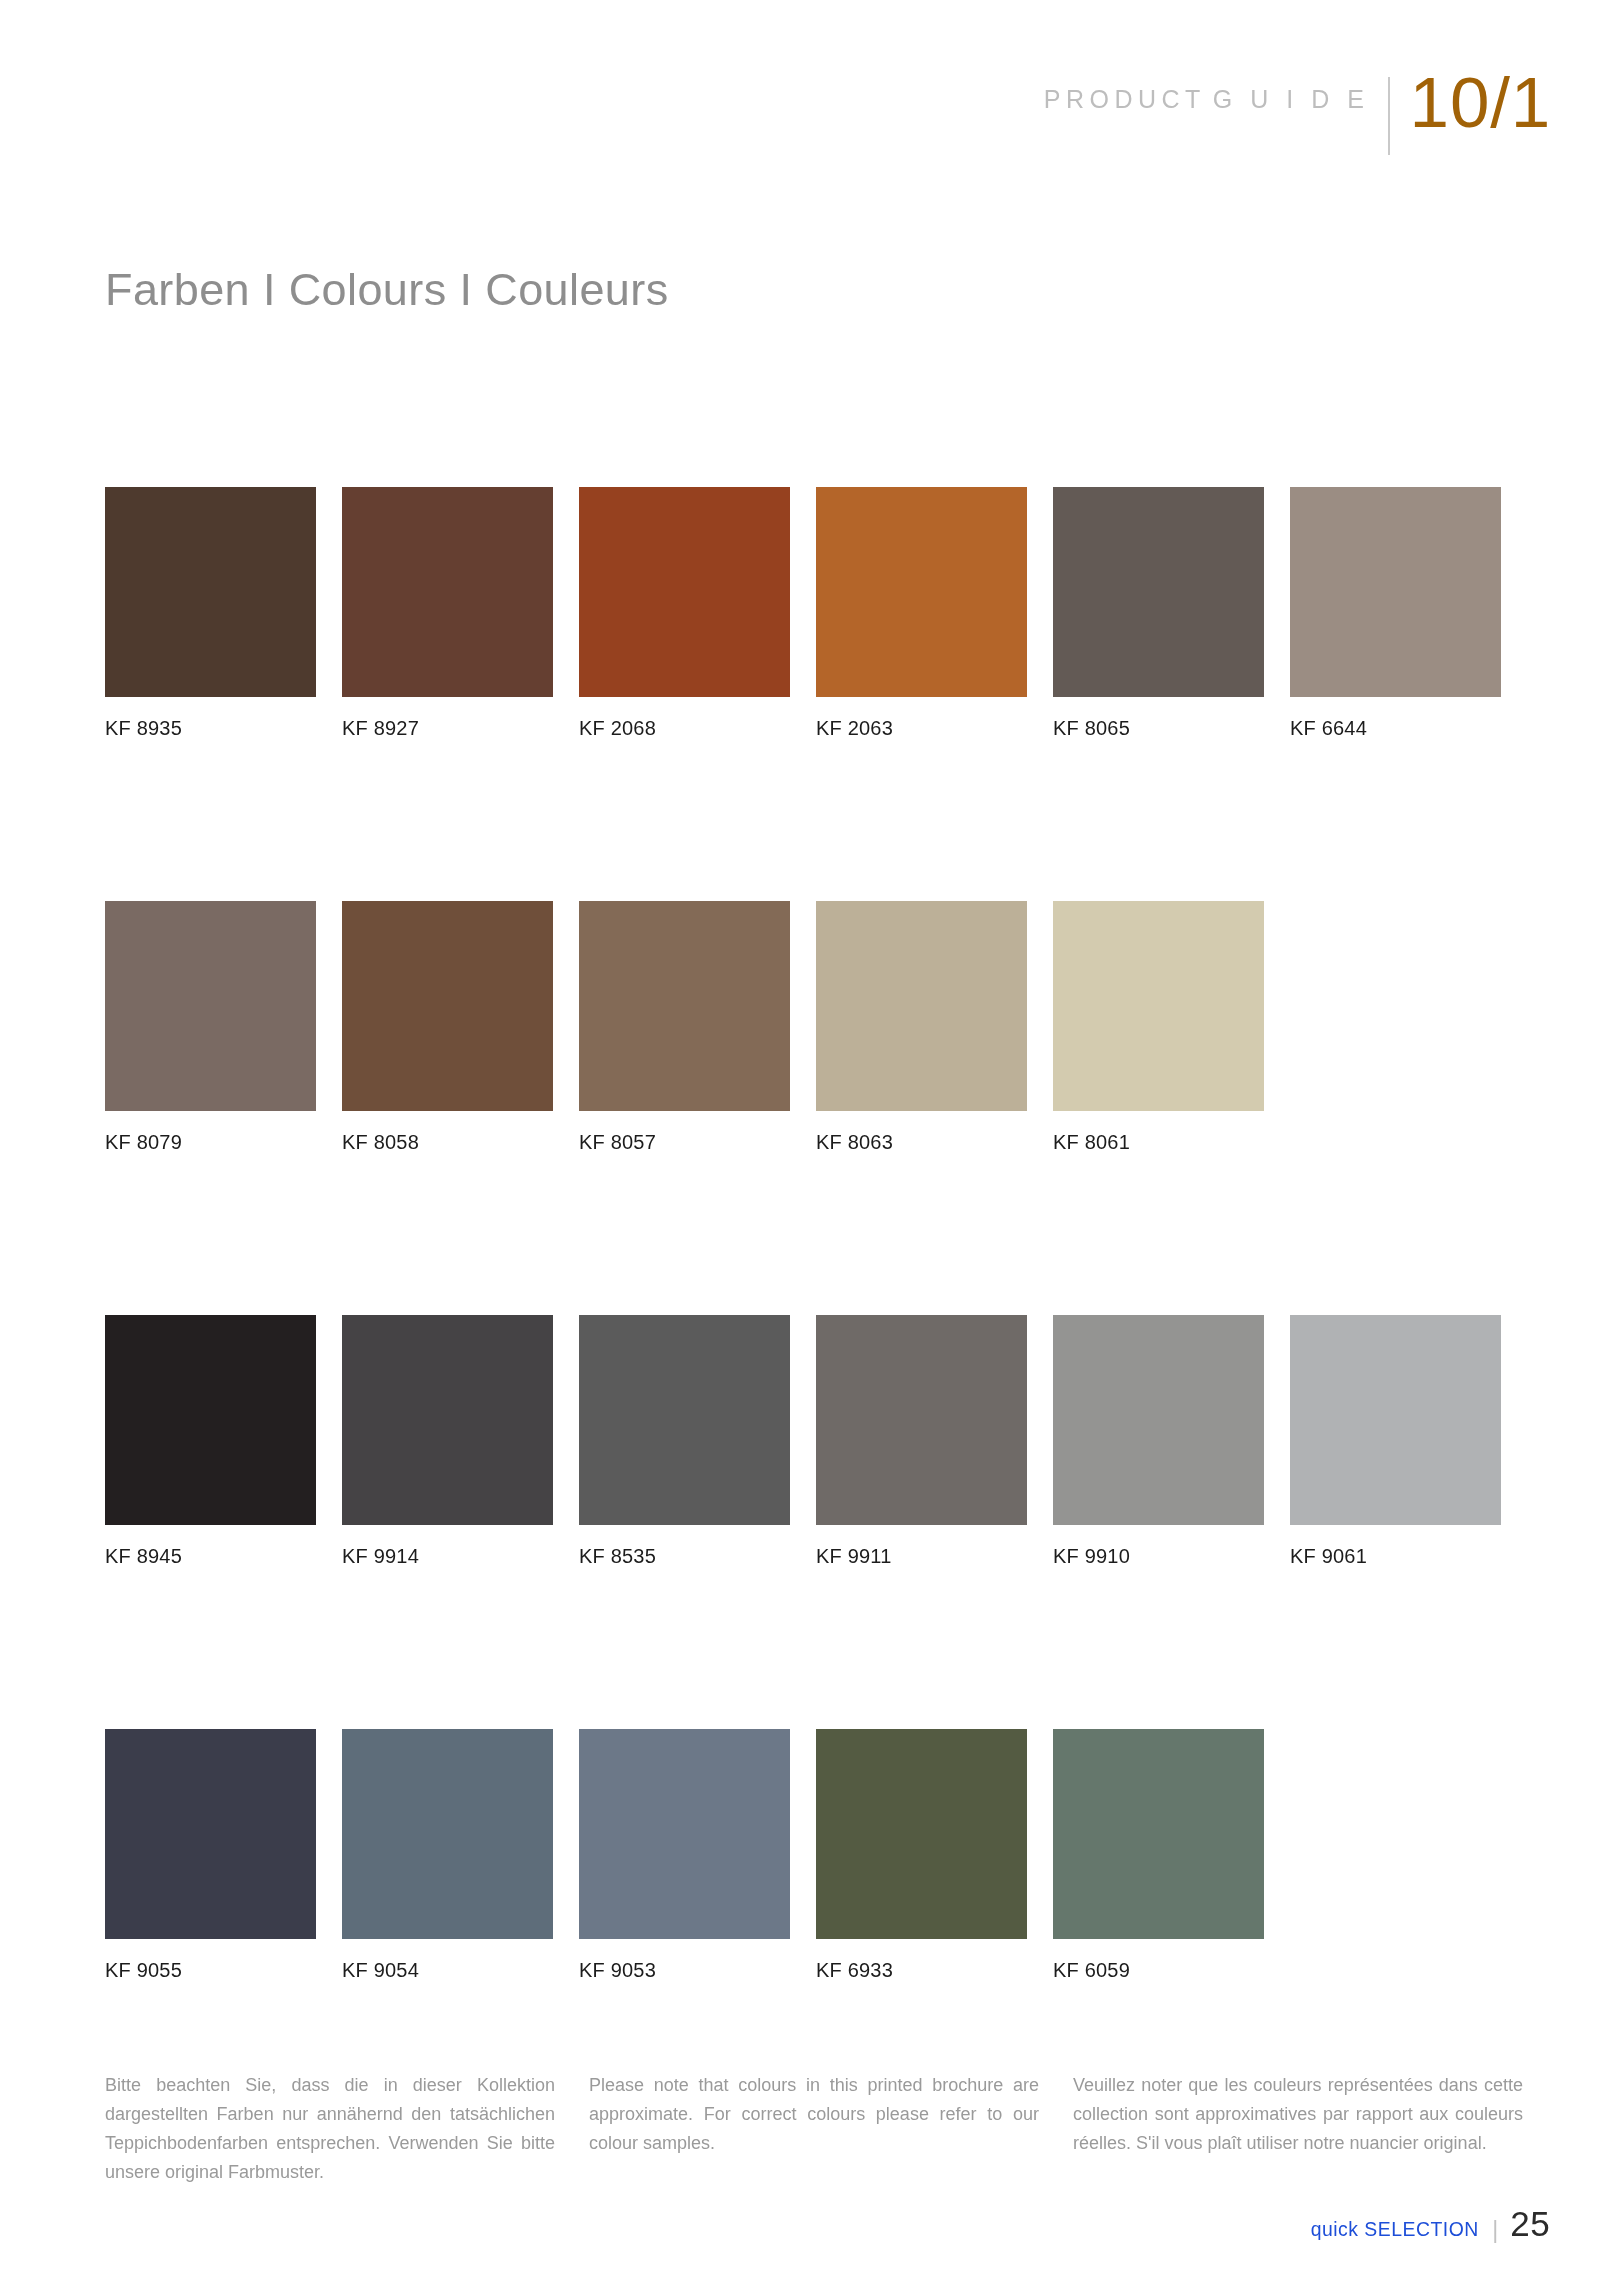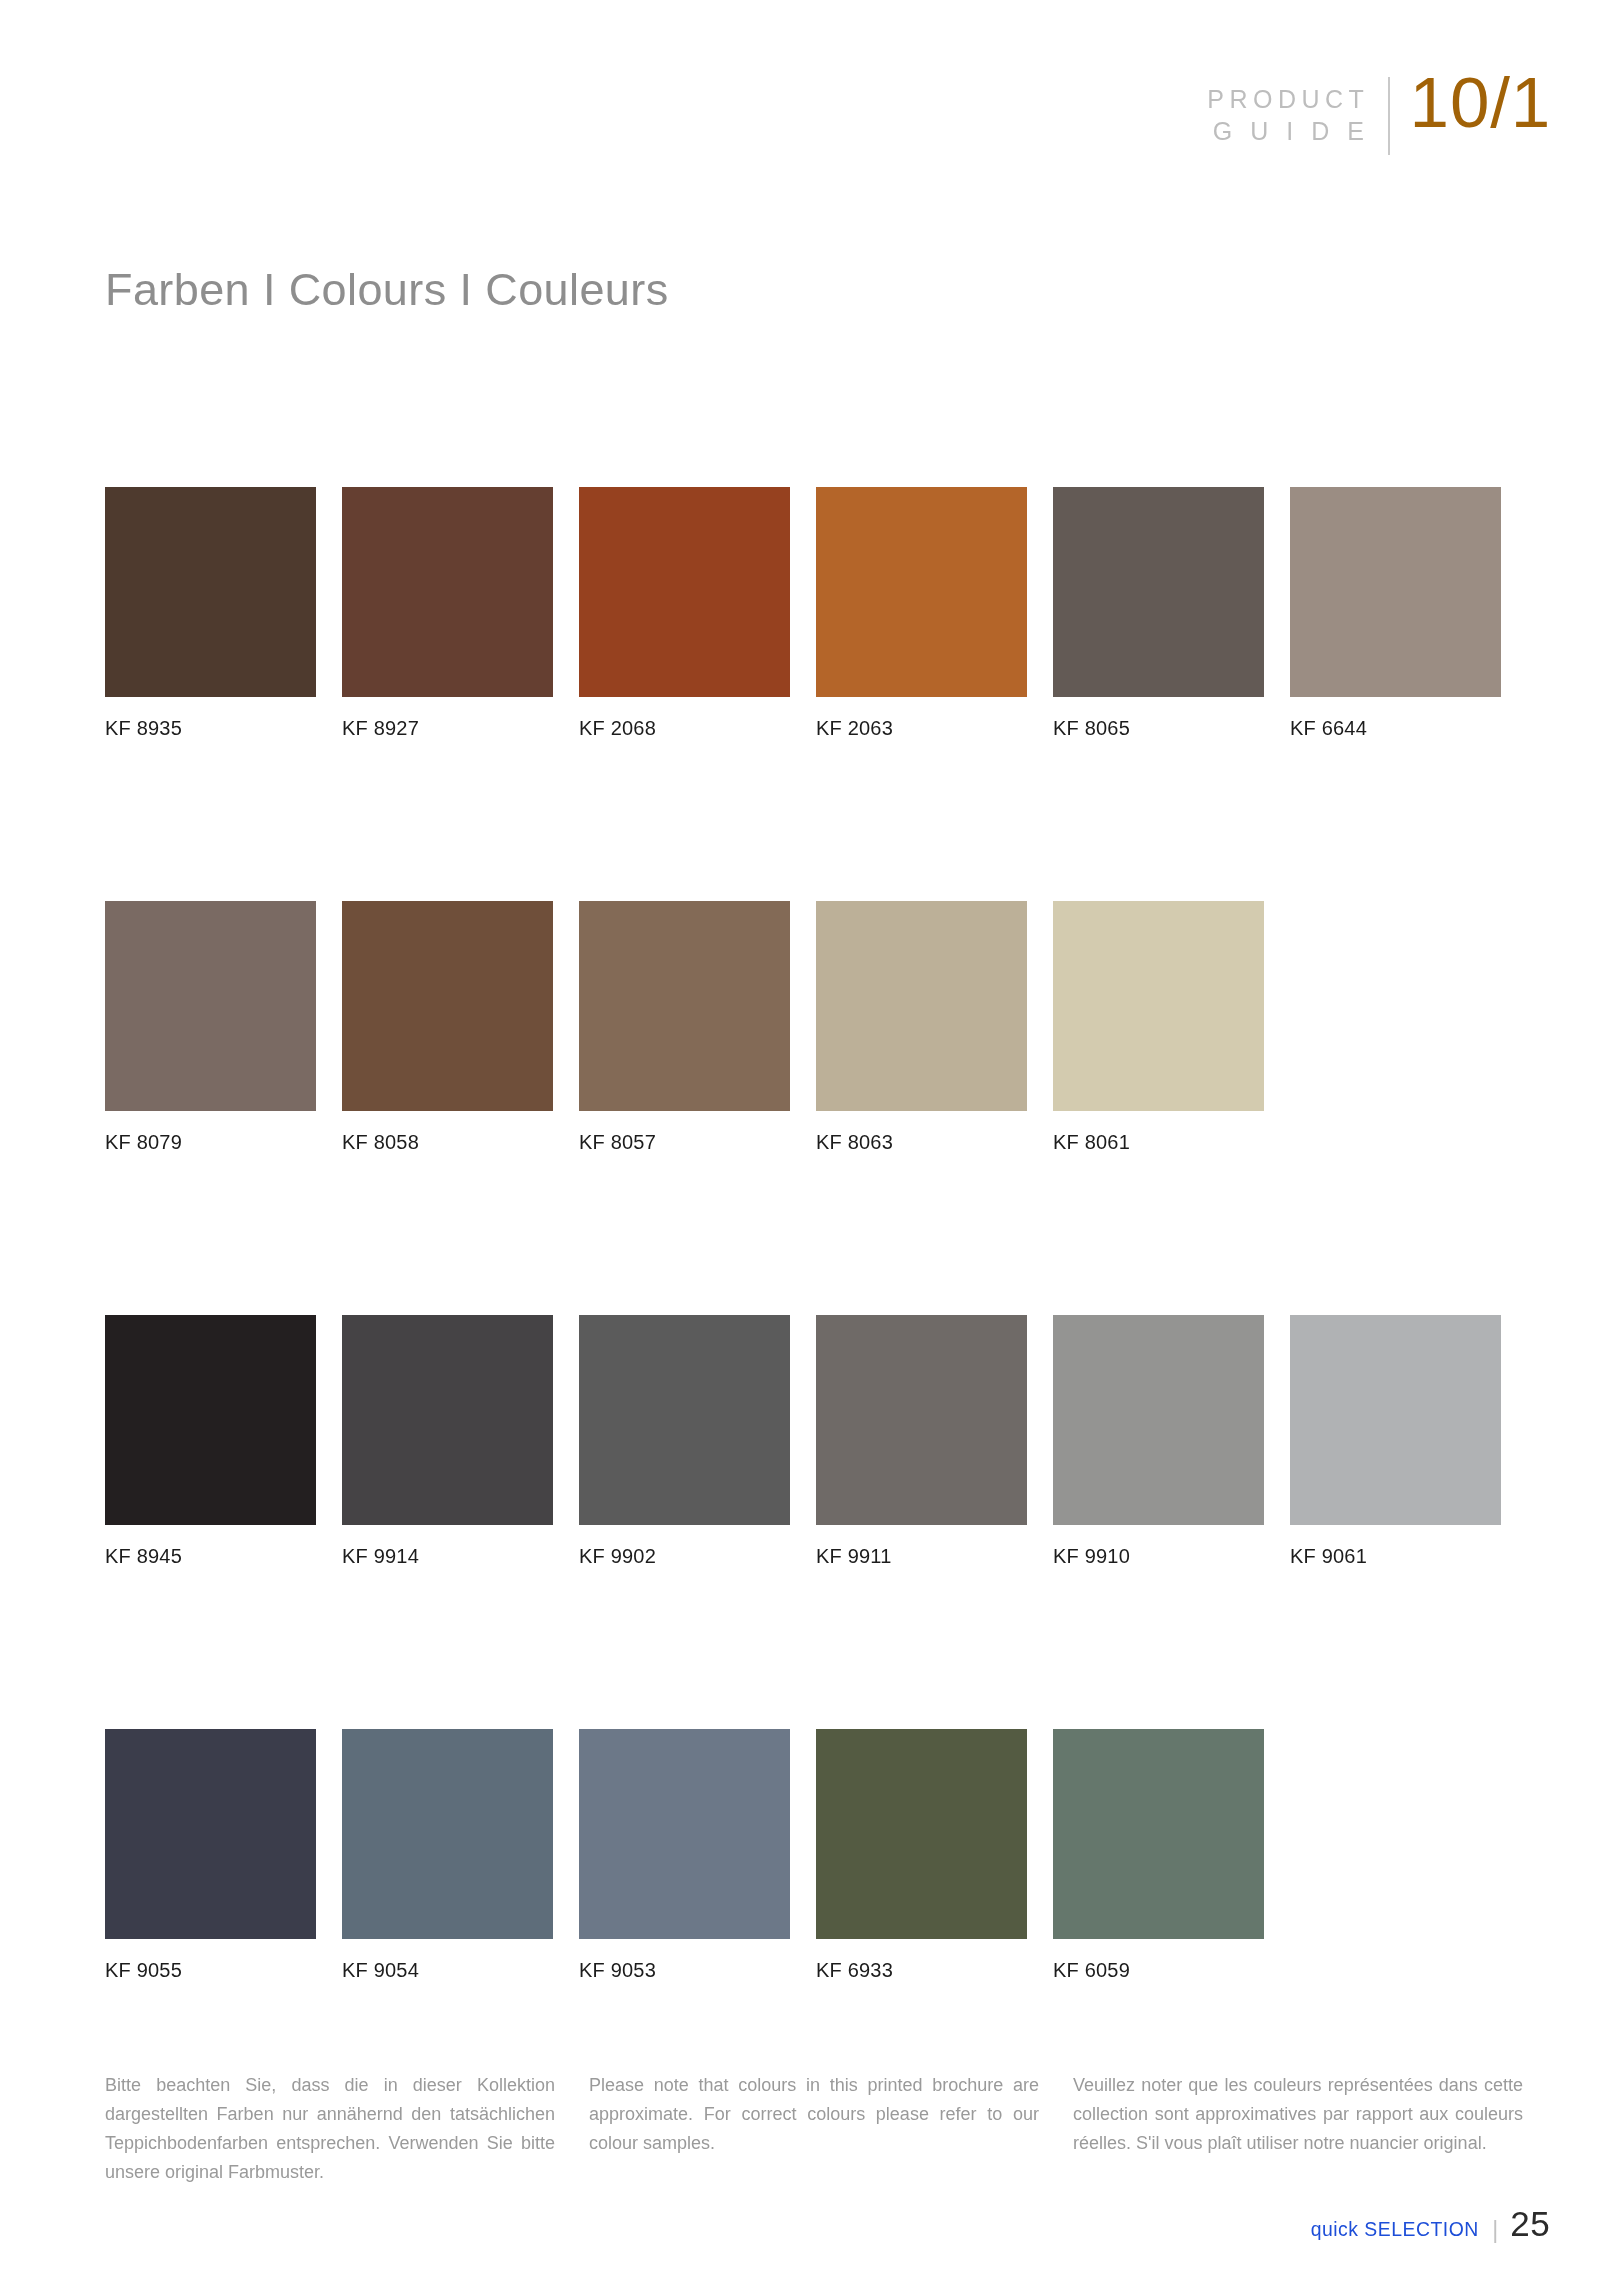--- a/index.html
+++ b/index.html
@@ -25,25 +25,26 @@
   .header {
     position: absolute;
     top: 74px;
     right: 72px;
     display: flex;
     align-items: flex-start;
     height: 101px;
   }
   .header-words {
     display: flex;
-    flex-direction: column;
+    flex-direction: row;
     justify-content: center;
     align-items: flex-end;
     padding-right: 18.6px;
     padding-top: 8.5px;
+    gap: 7px;
   }
   .header-word {
     font-size: 25px;
     letter-spacing: 5.5px;
     color: #bdbdbd;
     line-height: 1.28;
     font-weight: 400;
     white-space: nowrap;
   }
   .header-rule {
@@ -223,21 +224,21 @@
         <div class="swatch-cell">
           <div class="swatch-chip" style="background: rgb(35, 31, 32);"></div>
           <div class="swatch-label">KF 8945</div>
         </div>
         <div class="swatch-cell">
           <div class="swatch-chip" style="background: rgb(69, 67, 69);"></div>
           <div class="swatch-label">KF 9914</div>
         </div>
         <div class="swatch-cell">
           <div class="swatch-chip" style="background: rgb(91, 91, 91);"></div>
-          <div class="swatch-label">KF 9902</div>
+          <div class="swatch-label">KF 8535</div>
         </div>
         <div class="swatch-cell">
           <div class="swatch-chip" style="background: rgb(111, 106, 103);"></div>
           <div class="swatch-label">KF 9911</div>
         </div>
         <div class="swatch-cell">
           <div class="swatch-chip" style="background: rgb(148, 148, 146);"></div>
           <div class="swatch-label">KF 9910</div>
         </div>
         <div class="swatch-cell">

